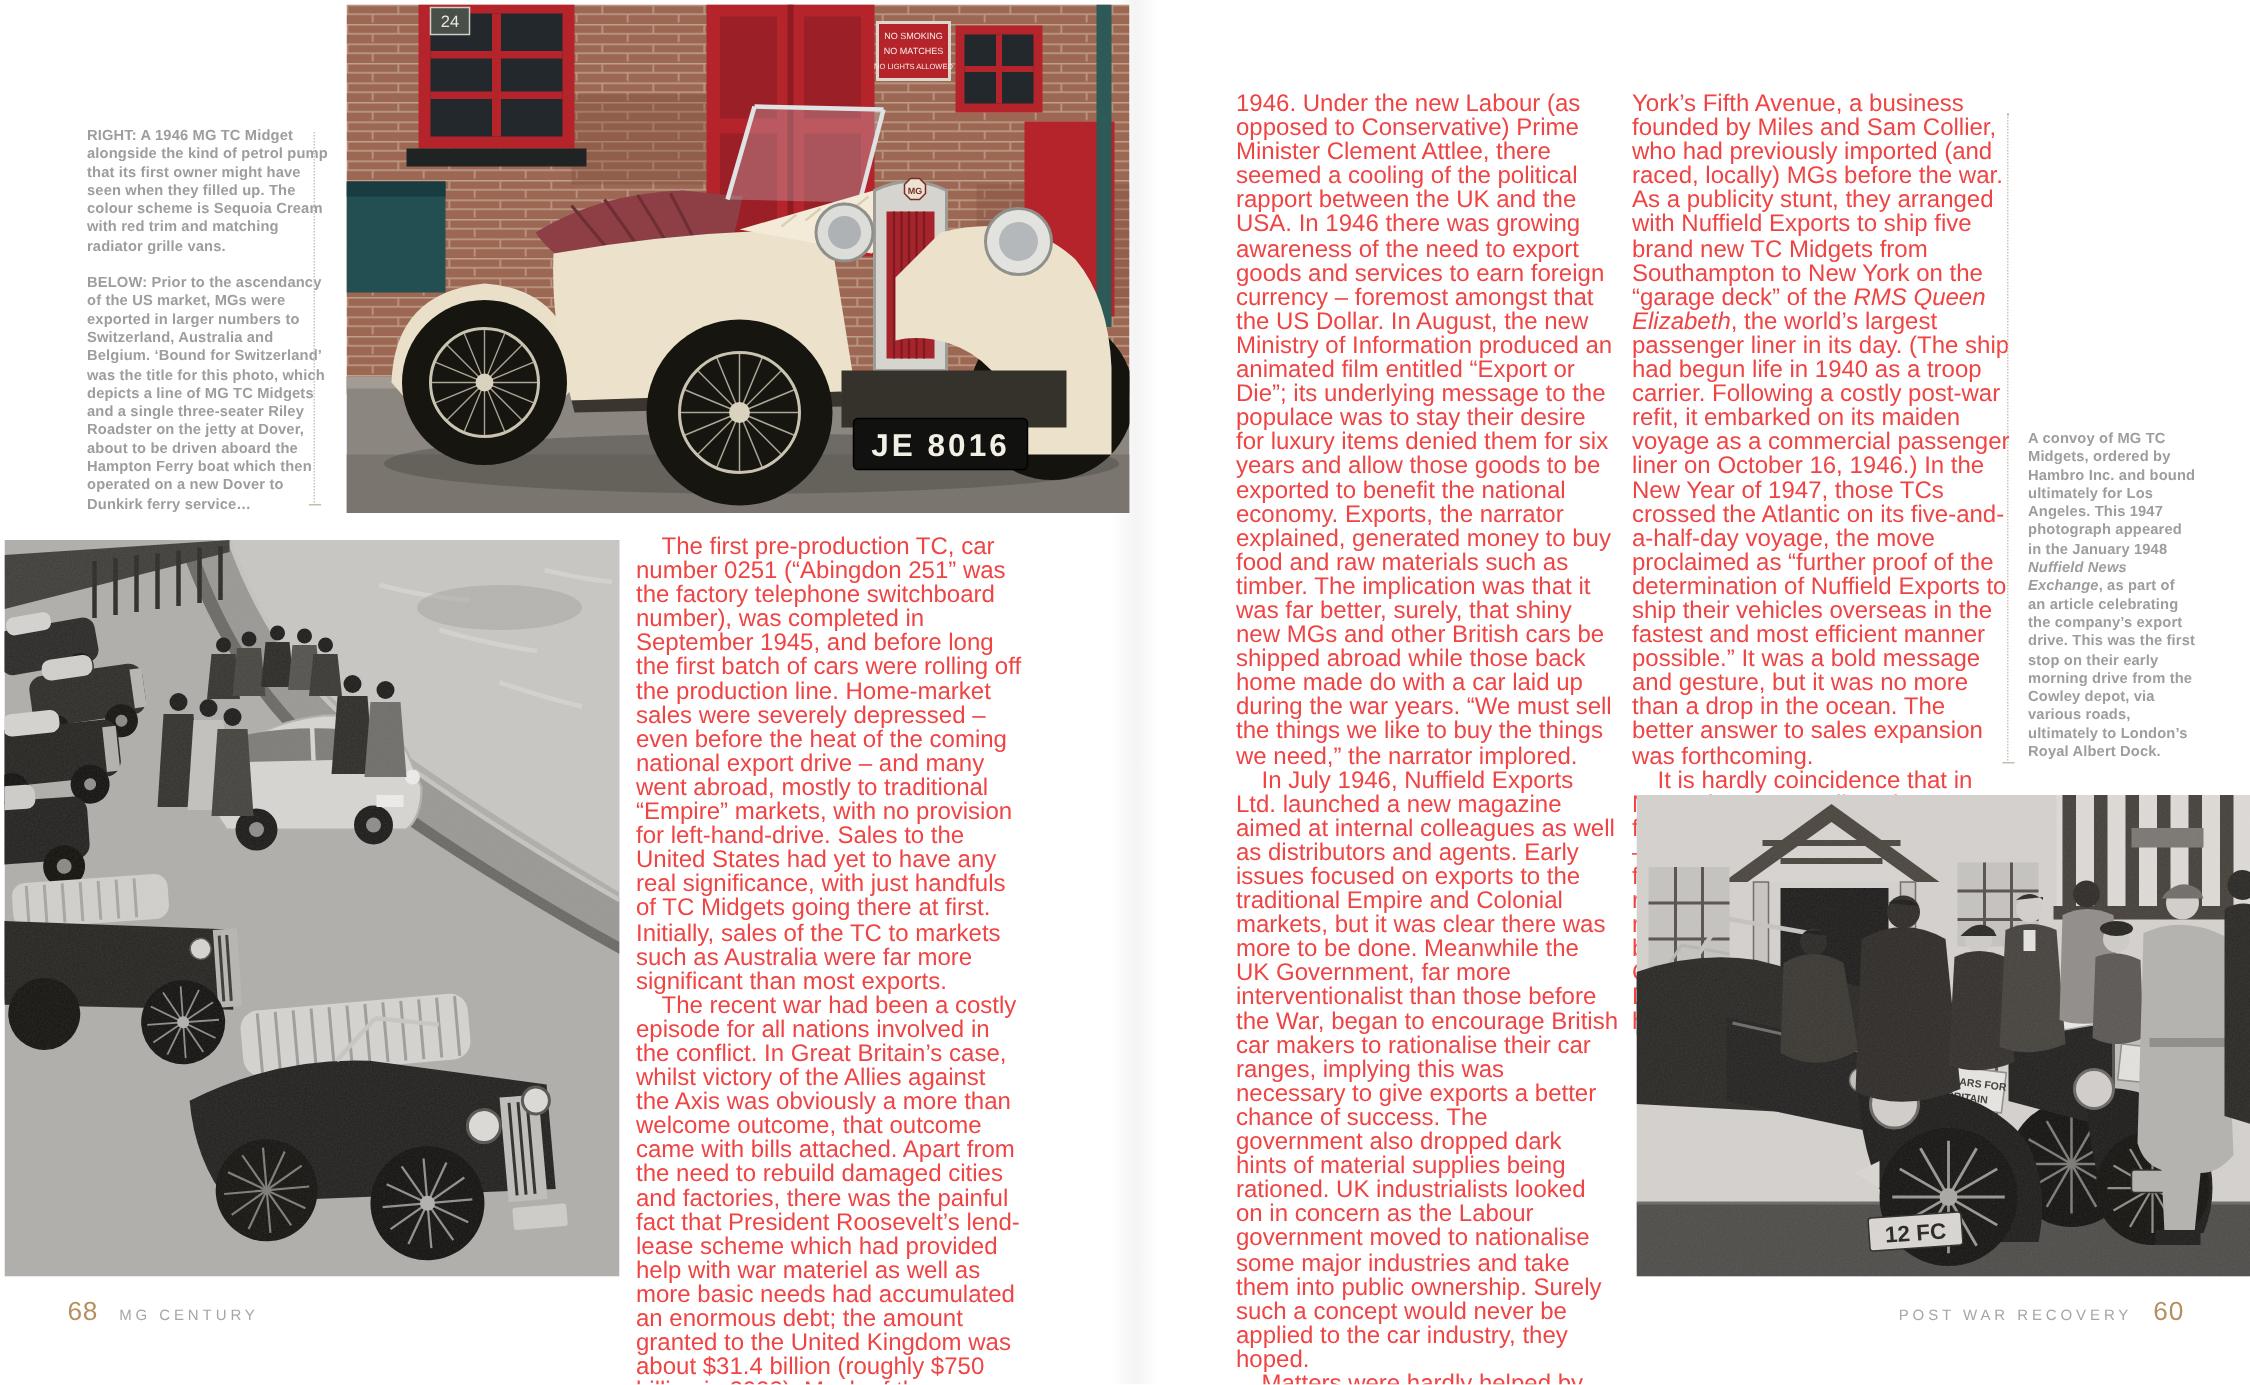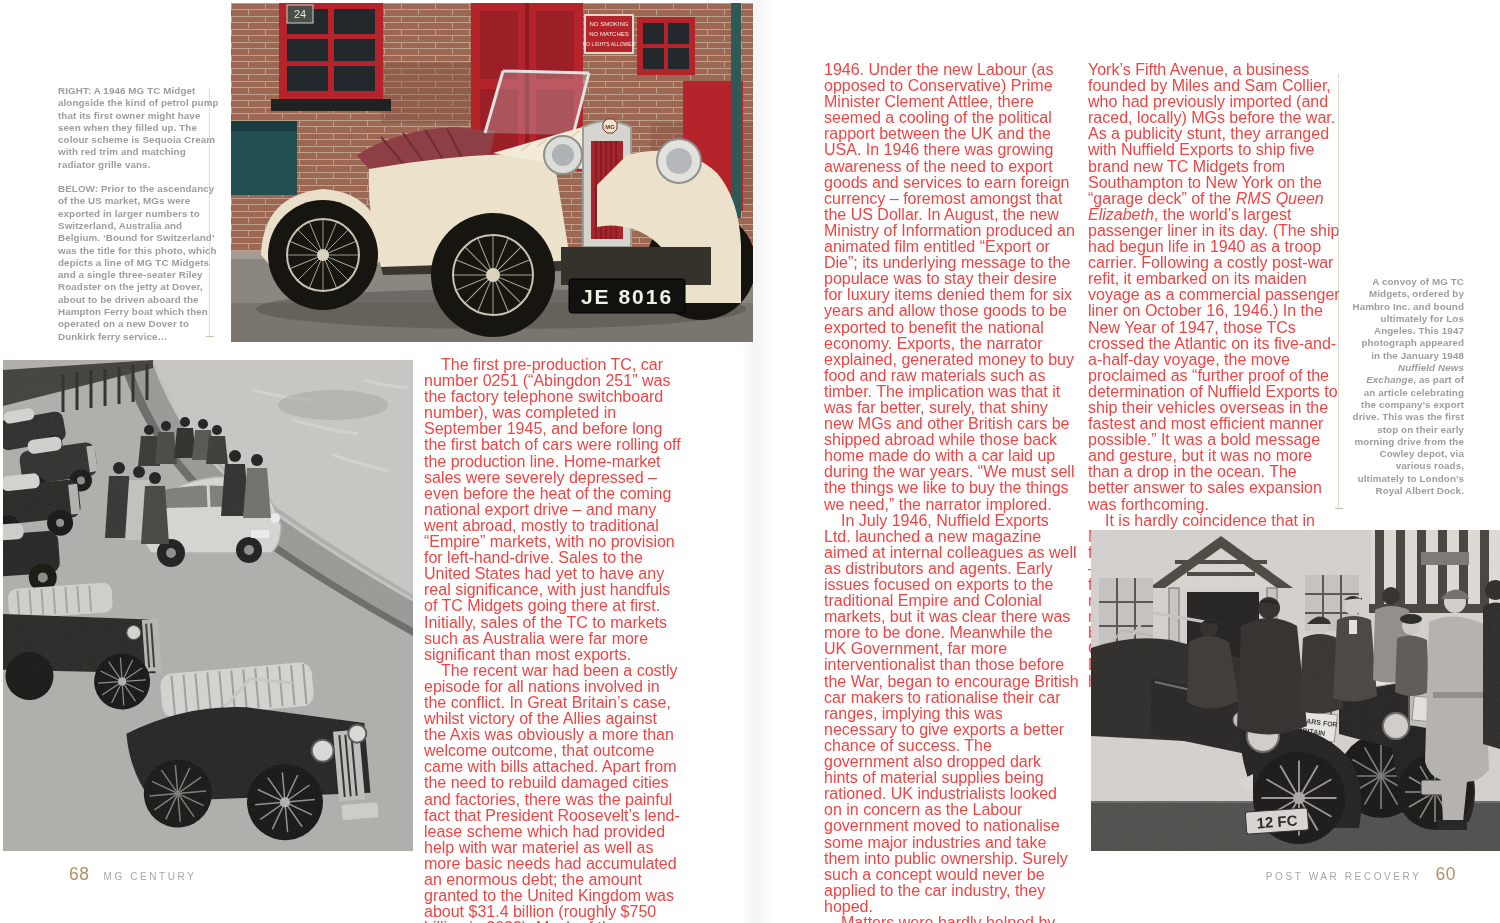--- a/index.html
+++ b/index.html
@@ -14,40 +14,40 @@
   .photo-color{left:228px;top:0;width:522px;height:339px;}
   .photo-bw1{left:0;top:357px;width:410px;height:491px;}
   .photo-bw2{left:1088px;top:527px;width:412px;height:321px;}
 
   
   .caption{position:absolute;font-size:9.8px;line-height:12.3px;font-weight:bold;
            color:#9d9d9d;letter-spacing:.1px;}
   .caption p{margin:0 0 12px 0;}
   .caption p:last-child{margin:0;}
   .caption-left{left:58px;top:85px;width:165px;}
-  .caption-right{left:1352px;top:276px;width:112px;text-align:right;}
+  .caption-right{left:1352px;top:287px;width:112px;}
   .it{font-style:italic;}
 
   
   .dotted-rule{position:absolute;width:0;border-left:1px dotted #c6c6b4;}
   .dotted-rule::after{content:'';position:absolute;left:-4px;bottom:-2px;width:8px;height:1px;background:#c0c0ae;}
   .rule-left{left:209px;top:88px;height:247px;}
   .rule-right{left:1338px;top:75px;height:432px;}
 
   
   .column{position:absolute;font-size:16px;line-height:16.1px;color:#ef4444;text-align:left;}
   .column p{margin:0;}
   .column p.ind{text-indent:17px;}
   .col-left{left:424px;top:357px;width:258px;}
   .col-r1{left:824px;top:62px;width:255px;}
   .col-r2{left:1088px;top:62px;width:252px;}
 
   
   .footer-block{position:absolute;top:864px;display:inline-flex;align-items:baseline;gap:14px;}
-  .footer-left{left:45px;margin-left:24px;}
+  .footer-left{left:45px;}
   .footer-right{right:44px;}
   .folio{font-size:17.5px;color:#b5905f;letter-spacing:.5px;}
   .footer-title{font-size:10px;letter-spacing:2.6px;color:#a6a6a6;font-weight:normal;}
 </style>
 </head>
 <body>
 
 <div id="spread">
   <div class="gutter"></div>
 

